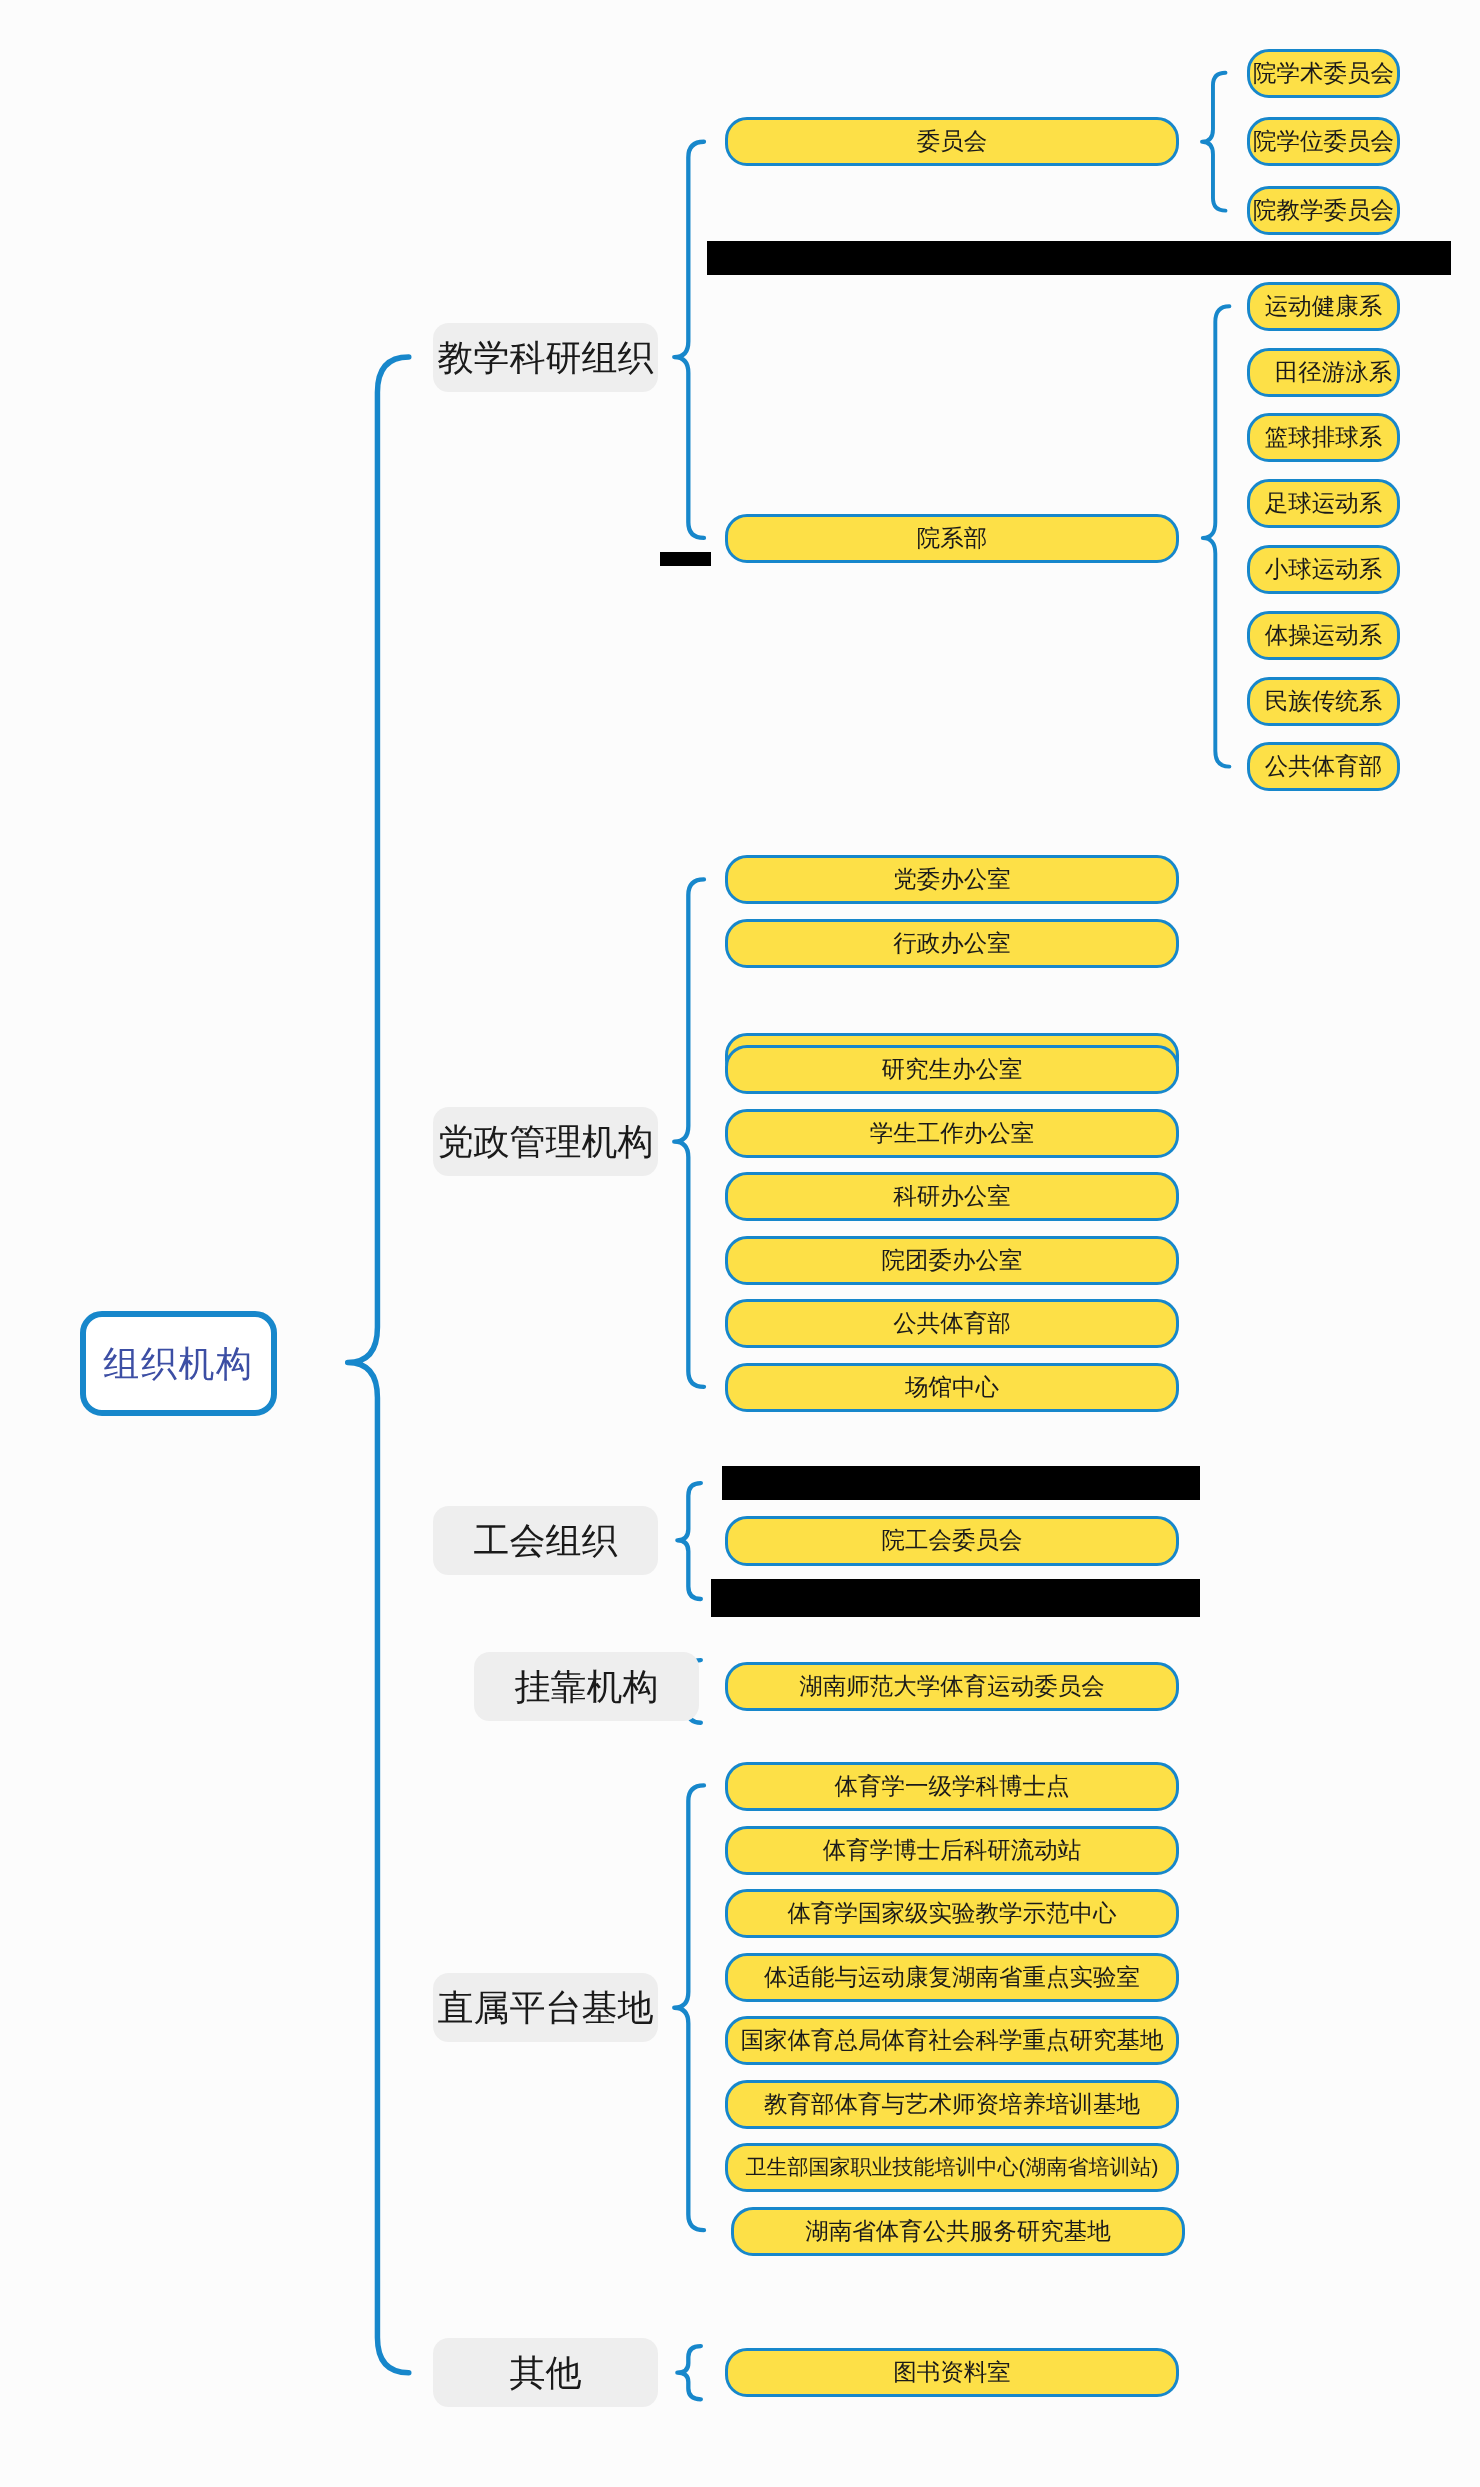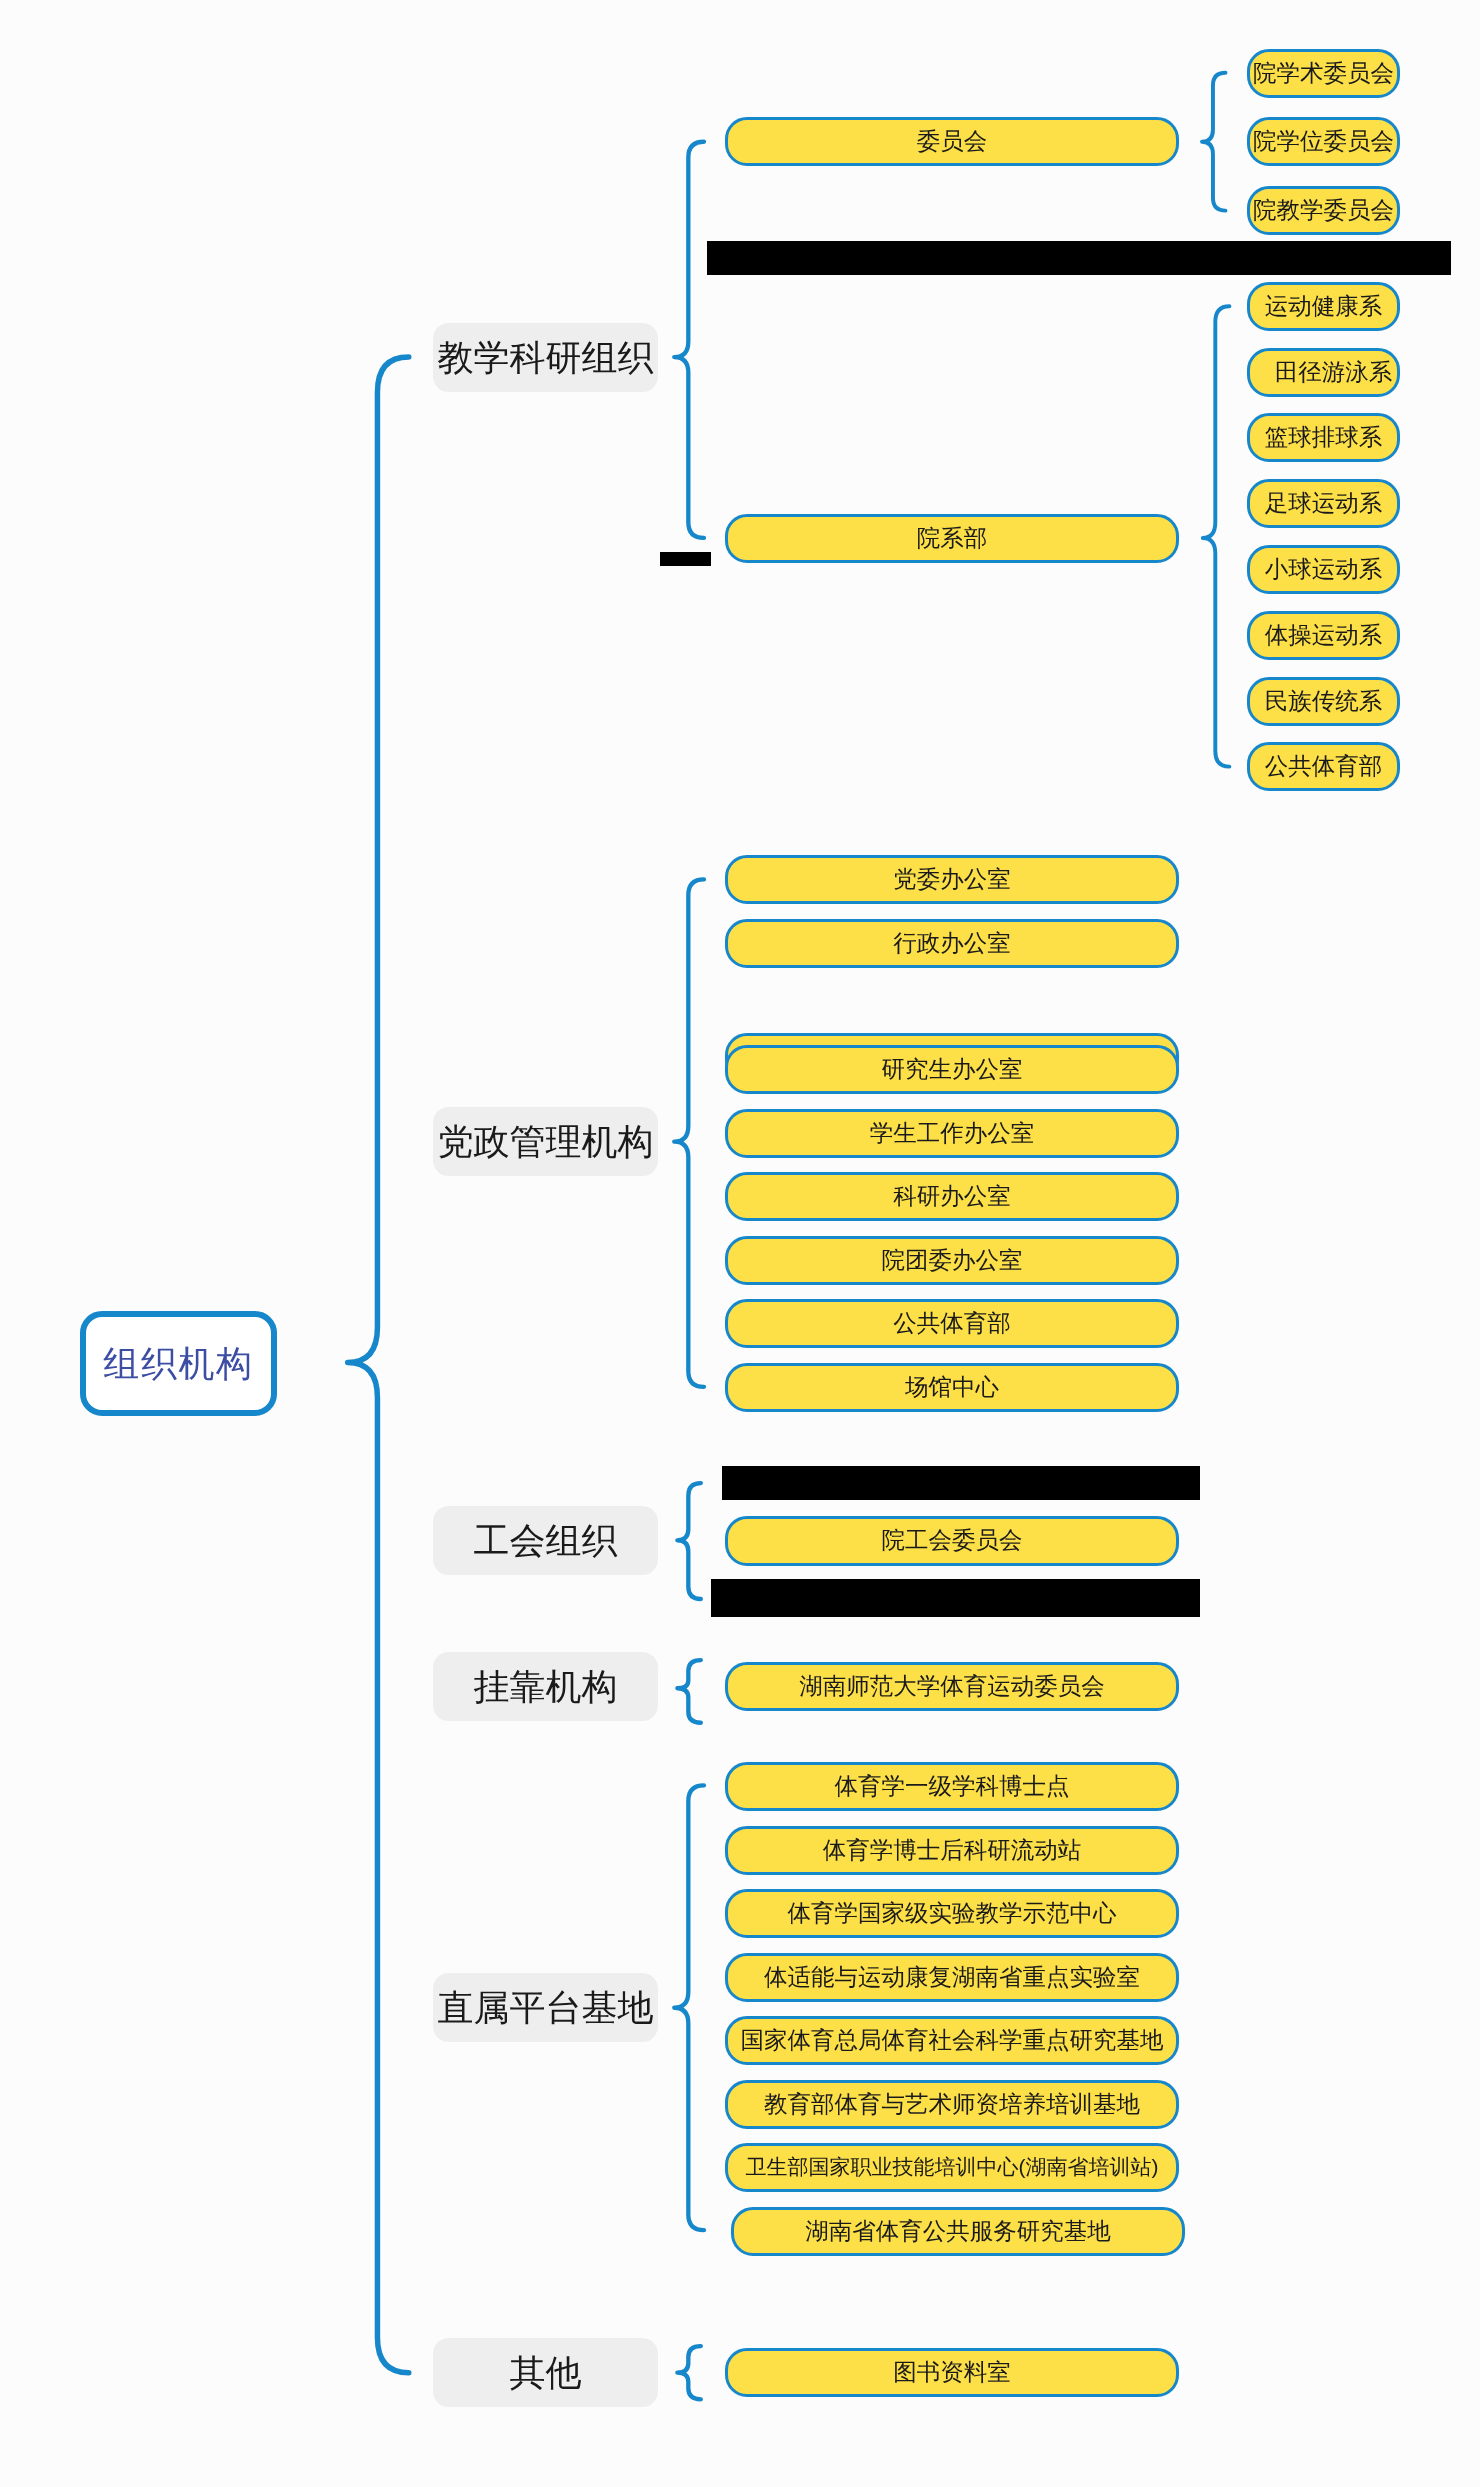--- a/index.html
+++ b/index.html
@@ -91,21 +91,21 @@
   <div class="redacted" style="left:707px;top:241px;width:744px;height:34px;"></div>
   <div class="redacted" style="left:660px;top:552px;width:51px;height:14px;"></div>
   <div class="redacted" style="left:722px;top:1466px;width:478px;height:34px;"></div>
   <div class="redacted" style="left:711px;top:1579px;width:489px;height:38px;"></div>
 
   <div class="node root-node">组织机构</div>
 
   <div class="node branch-label" style="top:323px;">教学科研组织</div>
   <div class="node branch-label" style="top:1107px;">党政管理机构</div>
   <div class="node branch-label" style="top:1506px;">工会组织</div>
-  <div class="node branch-label" style="top:1652px;">挂靠机构</div>
+  <div class="node branch-label" style="top:1652px;margin-left:41px;">挂靠机构</div>
   <div class="node branch-label" style="top:1973px;">直属平台基地</div>
   <div class="node branch-label" style="top:2338px;">其他</div>
 
   <div class="node topic wide" style="top:117px;">委员会</div>
   <div class="node topic wide" style="top:514px;">院系部</div>
 
   <div class="node topic narrow" style="top:49px;">院学术委员会</div>
   <div class="node topic narrow" style="top:117px;">院学位委员会</div>
   <div class="node topic narrow" style="top:186px;">院教学委员会</div>
 

